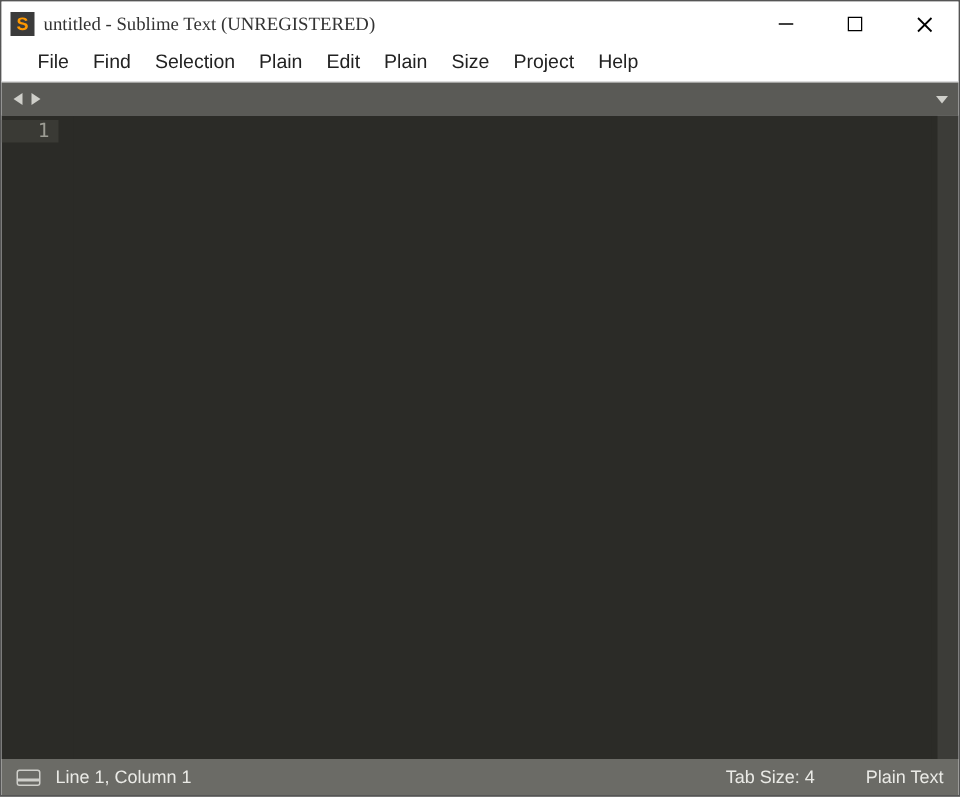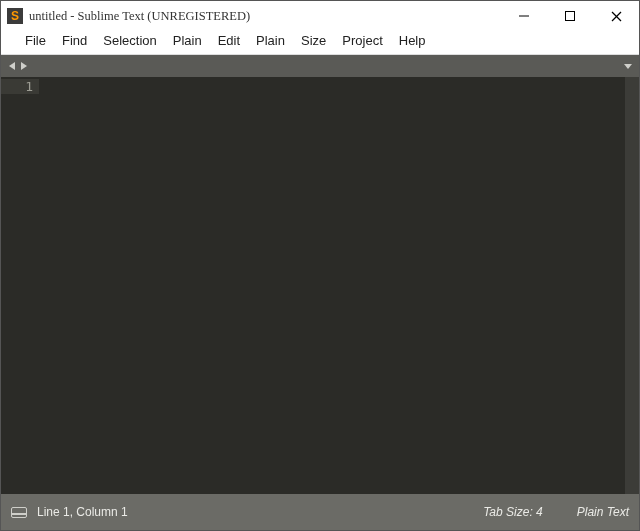--- a/index.html
+++ b/index.html
@@ -89,30 +89,30 @@
   }
   .vscroll {
     width: 14px;
     background: #3c3c38;
   }
   .minimap {
     width: 4px;
     background: #2b2b27;
   }
   .statusbar {
-    height: 36px;
+    height: 24px;
     background: #6b6b66;
     display: flex;
     align-items: center;
     padding: 0 10px;
     color: #eaeae6;
     font-size: 12px;
   }
   .status-left { display:flex; align-items:center; gap:10px; }
-  .status-right { margin-left:auto; display:flex; gap:34px;font-style:italic; }
+  .status-right { margin-left:auto; display:flex; gap:34px; }
   .panel-icon {
     width:16px; height:11px;
     border:1.3px solid #cfcfca; border-radius:2px;
     position:relative;
   }
   .panel-icon::after{
     content:""; position:absolute; left:0; right:0; bottom:2px; height:1.3px; background:#cfcfca;
   }
   svg { display:block; }
 </style>

